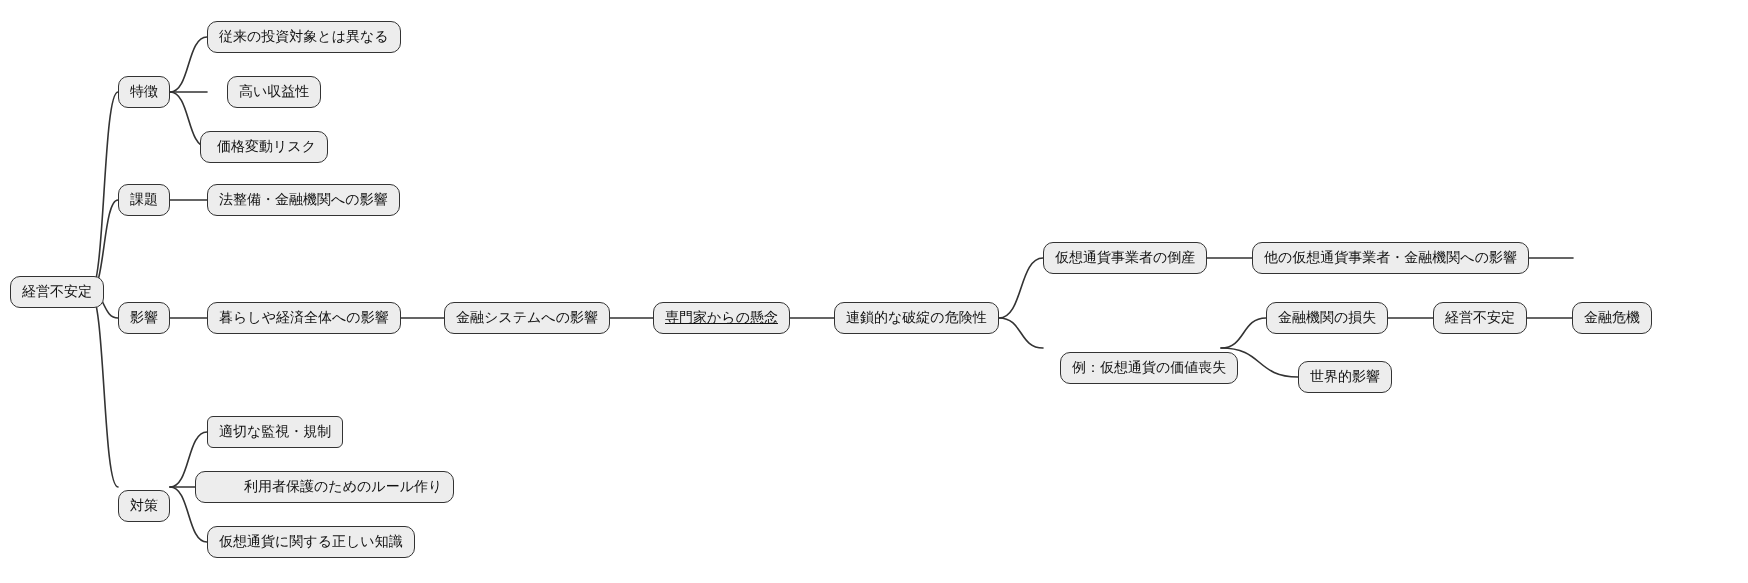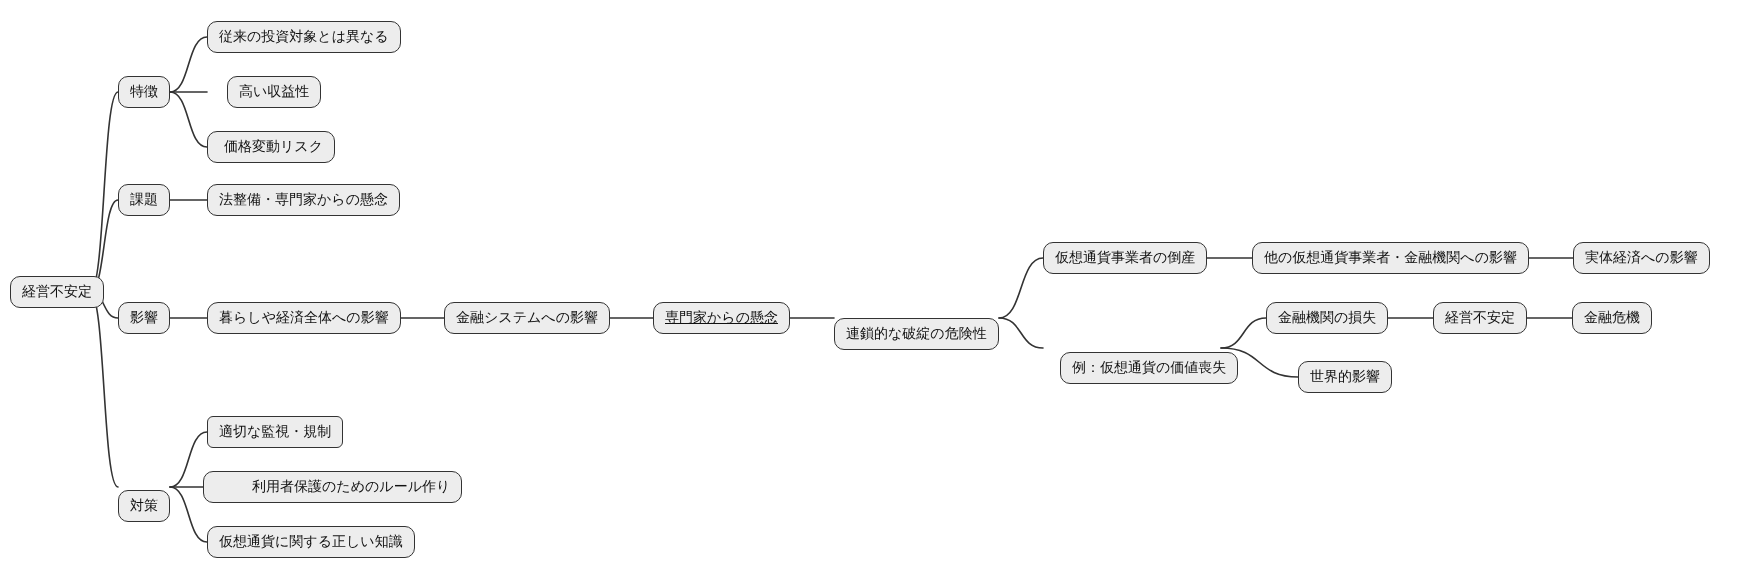--- a/index.html
+++ b/index.html
@@ -72,33 +72,32 @@
       <path d="M 1221 348 C 1263.35 348, 1255.65 377, 1298 377"></path>
       <path d="M 90 292 C 105.4 292, 102.6 487, 118 487"></path>
       <path d="M 170 487 C 190.35 487, 186.65 432, 207 432"></path>
       <path d="M 170 487 C 190.35 487, 186.65 487, 207 487"></path>
       <path d="M 170 487 C 190.35 487, 186.65 542, 207 542"></path>
     </svg>
 <div class="mindmap-node" style="left: 10px; top: 276px;">経営不安定</div>
     <div class="mindmap-node" style="left: 118px; top: 76px;">特徴</div>
     <div class="mindmap-node" style="left: 207px; top: 21px;">従来の投資対象とは異なる</div>
     <div class="mindmap-node" style="left: 207px; top: 76px; margin-left: 20px;">高い収益性</div>
-    <div class="mindmap-node" style="left: 207px; top: 131px; padding-left: 16px;">価格変動リスク</div>
+    <div class="mindmap-node" style="left: 200px; top: 131px; padding-left: 16px;">価格変動リスク</div>
     <div class="mindmap-node" style="left: 118px; top: 184px;">課題</div>
-    <div class="mindmap-node" style="left: 207px; top: 184px;">法整備・専門家からの懸念</div>
+    <div class="mindmap-node" style="left: 207px; top: 184px;">法整備・金融機関への影響</div>
     <div class="mindmap-node" style="left: 118px; top: 302px;">影響</div>
-    <div class="mindmap-node" style="left: 207px; top: 302px; border-radius: 11px;">暮らしや経済全体への影響</div>
+    <div class="mindmap-node" style="left: 207px; top: 302px;">暮らしや経済全体への影響</div>
     <div class="mindmap-node" style="left: 444px; top: 302px;">金融システムへの影響</div>
     <div class="mindmap-node" style="left: 653px; top: 302px; text-decoration: underline;">専門家からの懸念</div>
-    <div class="mindmap-node" style="left: 834px; top: 318px;">連鎖的な破綻の危険性</div>
+    <div class="mindmap-node" style="left: 834px; top: 302px;">連鎖的な破綻の危険性</div>
     <div class="mindmap-node" style="left: 1043px; top: 242px;">仮想通貨事業者の倒産</div>
     <div class="mindmap-node" style="left: 1252px; top: 242px; font-family: Liberation Mono, monospace;">他の仮想通貨事業者・金融機関への影響</div>
-    <div class="mindmap-node" style="left: 1573px; top: 242px;">実体経済への影響</div>
     <div class="mindmap-node" style="left: 1043px; top: 352px; margin-left: 17px;">例：仮想通貨の価値喪失</div>
     <div class="mindmap-node" style="left: 1266px; top: 302px;">金融機関の損失</div>
     <div class="mindmap-node" style="left: 1433px; top: 302px;">経営不安定</div>
     <div class="mindmap-node" style="left: 1572px; top: 302px;">金融危機</div>
     <div class="mindmap-node" style="left: 1298px; top: 361px;">世界的影響</div>
     <div class="mindmap-node" style="left: 118px; top: 490px;">対策</div>
     <div class="mindmap-node" style="left: 207px; top: 416px; border-radius: 6px;">適切な監視・規制</div>
-    <div class="mindmap-node" style="left: 203px; top: 471px; padding-left: 48px;">利用者保護のためのルール作り</div>
+    <div class="mindmap-node" style="left: 195px; top: 471px; padding-left: 48px;">利用者保護のためのルール作り</div>
     <div class="mindmap-node" style="left: 207px; top: 526px;">仮想通貨に関する正しい知識</div>
   </div>
 
 </body></html>

